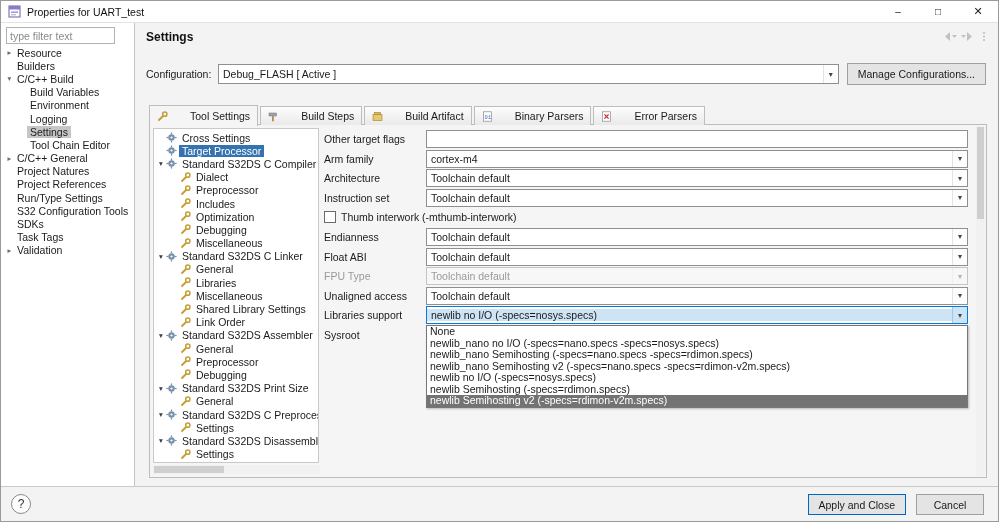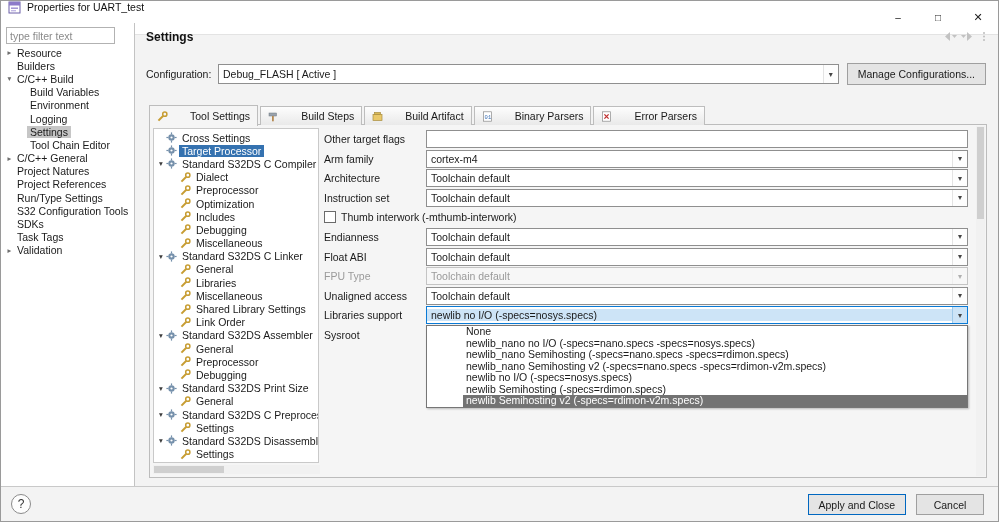--- a/index.html
+++ b/index.html
@@ -1,21 +1,21 @@
 <!DOCTYPE html>
 <html><head>
 <meta charset="utf-8">
 <style>
   html,body{margin:0;padding:0;}
   *{box-sizing:border-box;}
   body{font-family:"Liberation Sans",sans-serif;background:#777;}
   .window{position:relative;width:999px;height:522px;background:#f3f3f3;border:1px solid #9a9a9a;font-size:10.5px;color:#1a1a1a;overflow:hidden;}
 
   
-  .titlebar{position:absolute;top:0;left:0;right:0;height:34px;background:#fff;border-bottom:1px solid #e3e3e3;display:flex;align-items:flex-start;}
+  .titlebar{position:absolute;top:0;left:0;right:0;height:22px;background:#fff;border-bottom:1px solid #e3e3e3;display:flex;align-items:center;}
   .app-icon{margin:0 6px 0 7px;display:flex;align-items:center;}
   .title{font-size:10.5px;color:#111;}
   .win-controls{margin-left:auto;display:flex;height:100%;}
   .win-btn{width:40px;display:flex;align-items:center;justify-content:center;font-size:10px;color:#222;}
   .win-btn.close{font-size:11px;}
 
   
   .sidebar{position:absolute;top:22px;left:0;width:134px;bottom:35px;background:#fff;border-right:1px solid #c3c3c3;overflow:hidden;}
   .filter{margin:4px 5px 2px 5px;width:109px;height:17px;border:1px solid #b2b2b2;background:#fff;font:10.5px "Liberation Sans",sans-serif;color:#444;padding:0 3px;}
   .filter::placeholder{color:#8a8a8a;}
@@ -70,21 +70,21 @@
   .ffield .combo{height:18px;}
   .combo.disabled{border-color:#c4c4c4;background:#f7f7f7;color:#9a9a9a;}
   .combo.disabled .combo-arrow{color:#b0b0b0;background:#f7f7f7;border-left-color:#eee;}
   .combo.open{border-color:#0a7ad5;}
   .combo.open .combo-value{background:#cde4f7;}
   .combo.open .combo-arrow{background:#cde4f7;border-left-color:#9fc8e8;}
   .checkbox{width:12px;height:12px;border:1px solid #6b6b6b;background:#fff;flex:none;margin-right:5px;}
   .cklabel{white-space:nowrap;}
 
   .combo-list{position:absolute;top:19px;left:0;right:0;background:#fff;border:1px solid #767676;z-index:20;box-shadow:1px 1px 2px rgba(0,0,0,.25);}
-  .combo-option{height:11.5px;line-height:11.5px;padding:0 3px;white-space:nowrap;overflow:hidden;cursor:default;margin-left:36px;}
+  .combo-option{height:11.5px;line-height:11.5px;padding:0 3px;white-space:nowrap;overflow:hidden;cursor:default;}
   .combo-option.highlighted{background:#737373;color:#fff;}
 
   
   .footer{position:absolute;left:0;right:0;bottom:0;height:35px;background:#f3f3f3;border-top:1px solid #c9c9c9;}
   .help-btn{position:absolute;left:10px;top:7px;width:20px;height:20px;border:1px solid #8a8a8a;border-radius:50%;background:#fdfdfd;display:flex;align-items:center;justify-content:center;font-size:12px;color:#333;}
   .footer .btn{position:absolute;top:7px;height:21px;}
   .apply-btn{right:92px;border-color:#0067c0;}
   .cancel-btn{right:14px;width:68px;}
 </style>
 </head>
@@ -326,31 +326,31 @@
             <span class="tlabel">Preprocessor</span>
           </div>
           <div class="trow lvl1">
             <span class="twisty"></span>
             <span class="ticon">
               <svg width="11" height="11" viewBox="0 0 11 11">
                 <rect x="0.5" y="6.4" width="6.5" height="2" transform="rotate(-45 3.7 7.4)" fill="#c79d33"></rect>
                 <circle cx="7.8" cy="3.2" r="2.1" fill="none" stroke="#c79d33" stroke-width="1.5"></circle>
               </svg>
             </span>
+            <span class="tlabel">Includes</span>
+          </div>
+          <div class="trow lvl1">
+            <span class="twisty"></span>
+            <span class="ticon">
+              <svg width="11" height="11" viewBox="0 0 11 11">
+                <rect x="0.5" y="6.4" width="6.5" height="2" transform="rotate(-45 3.7 7.4)" fill="#c79d33"></rect>
+                <circle cx="7.8" cy="3.2" r="2.1" fill="none" stroke="#c79d33" stroke-width="1.5"></circle>
+              </svg>
+            </span>
             <span class="tlabel">Optimization</span>
-          </div>
-          <div class="trow lvl1">
-            <span class="twisty"></span>
-            <span class="ticon">
-              <svg width="11" height="11" viewBox="0 0 11 11">
-                <rect x="0.5" y="6.4" width="6.5" height="2" transform="rotate(-45 3.7 7.4)" fill="#c79d33"></rect>
-                <circle cx="7.8" cy="3.2" r="2.1" fill="none" stroke="#c79d33" stroke-width="1.5"></circle>
-              </svg>
-            </span>
-            <span class="tlabel">Includes</span>
           </div>
           <div class="trow lvl1">
             <span class="twisty"></span>
             <span class="ticon">
               <svg width="11" height="11" viewBox="0 0 11 11">
                 <rect x="0.5" y="6.4" width="6.5" height="2" transform="rotate(-45 3.7 7.4)" fill="#c79d33"></rect>
                 <circle cx="7.8" cy="3.2" r="2.1" fill="none" stroke="#c79d33" stroke-width="1.5"></circle>
               </svg>
             </span>
             <span class="tlabel">Debugging</span>

